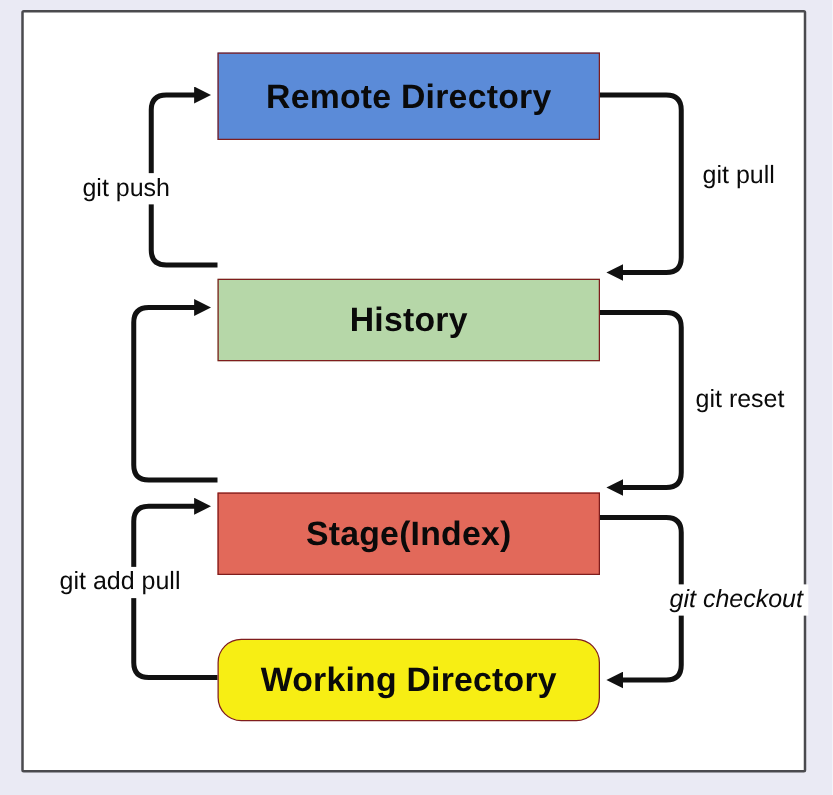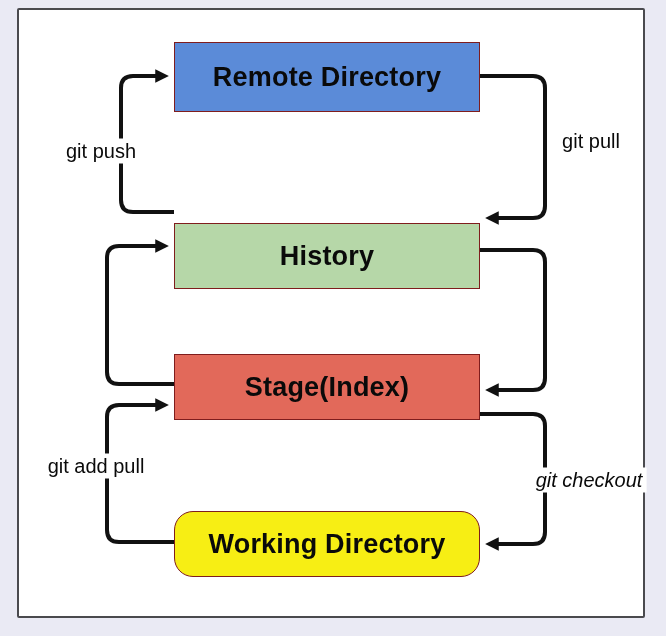--- a/index.html
+++ b/index.html
@@ -95,26 +95,27 @@
   </svg>
 
   <div class="node node-remote" style="background-color: rgb(91, 139, 216);">
     <span>Remote Directory</span>
   </div>
 
   <div class="node node-history" style="background-color: rgb(182, 215, 168);">
     <span>History</span>
   </div>
 
-  <div class="node node-stage" style="background-color: rgb(226, 105, 90);">
+  <div class="node node-stage" style="background-color: rgb(226, 105, 90); margin-top: 40px;">
     <span>Stage(Index)</span>
   </div>
 
   <div class="node node-working" style="background-color: rgb(247, 238, 20);">
     <span>Working Directory</span>
   </div>
 
   <div class="edge-label lbl-push">git push</div>
   <div class="edge-label lbl-pull">git pull</div>
+  <div class="edge-label lbl-reset">git reset</div>
   <div class="edge-label lbl-add">git add pull</div>
   <div class="edge-label lbl-checkout">git checkout</div>
 
 </div>
 
 </body></html>

